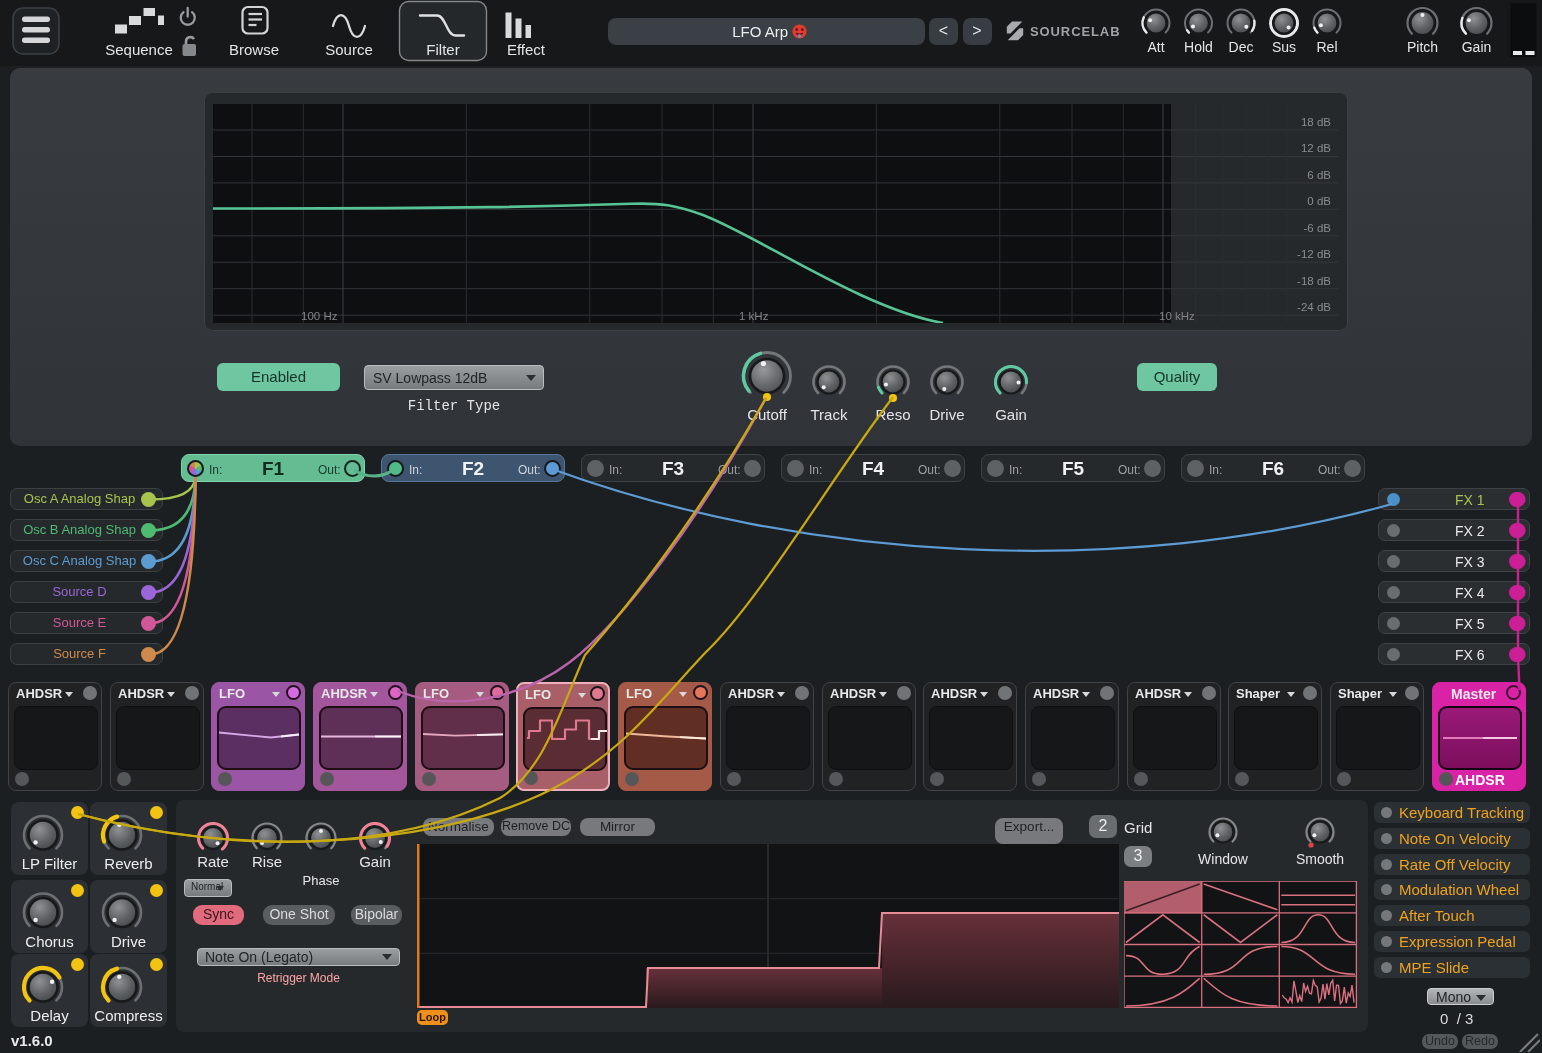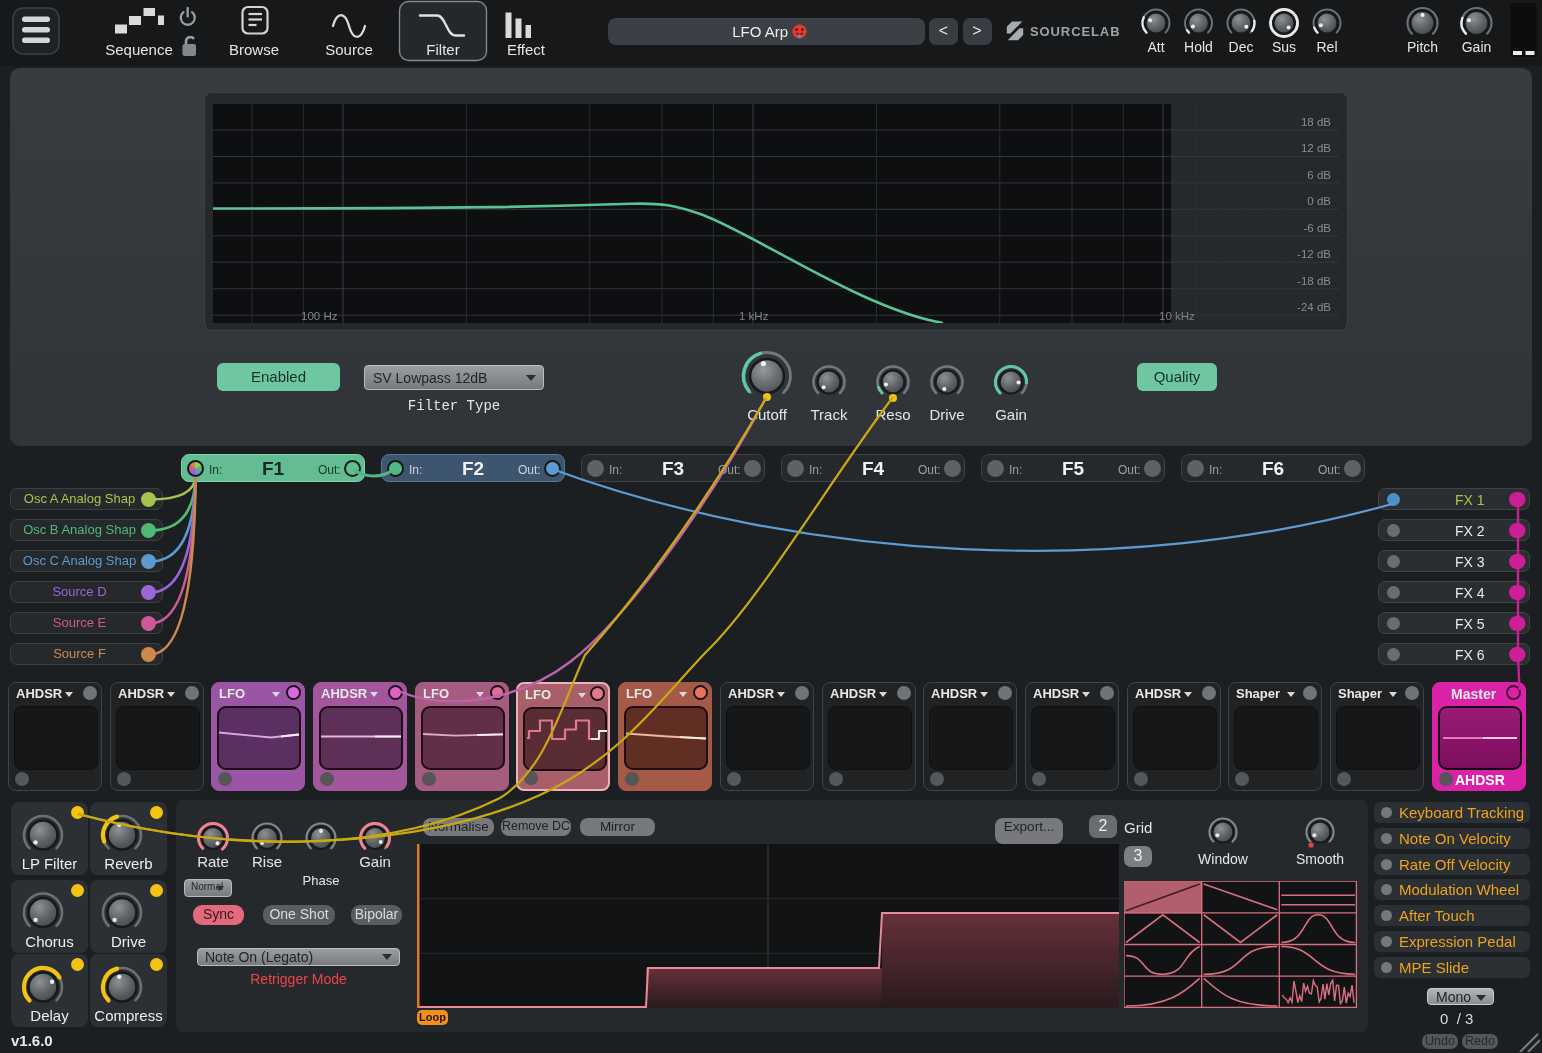--- a/index.html
+++ b/index.html
@@ -520,21 +520,21 @@
         <span style="position:absolute;left:6px;top:1px;">Normal</span>
         <span class="tri" style="margin-top:-2px;border-left-width:4px;border-right-width:4px;border-top-width:5px;"></span>
       </div>
 <div class="abs" style="left:17px;top:105px;width:51px;height:20px;background:#e26a7d;border-radius:9px;color:#33161b;font-size:14px;text-align:center;line-height:19px;">Sync</div>
 <div class="abs" style="left:87px;top:105px;width:72px;height:20px;background:#595d60;border-radius:9px;color:#d8dadb;font-size:14px;text-align:center;line-height:19px;">One Shot</div>
 <div class="abs" style="left:175px;top:105px;width:51px;height:20px;background:#595d60;border-radius:9px;color:#d8dadb;font-size:14px;text-align:center;line-height:19px;">Bipolar</div>
 <div class="dd" style="left:21px;top:148px;width:203px;height:18px;font-size:14px;">
         <span style="position:absolute;left:7px;top:0px;">Note On (Legato)</span>
         <span class="tri"></span>
       </div>
-<div class="abs" style="left:21px;top:171px;width:203px;text-align:center;font-size:14px;color:#ef4444;">Retrigger Mode</div>
+<div class="abs" style="left:21px;top:171px;width:203px;text-align:center;font-size:12px;color:#fca5a5;">Retrigger Mode</div>
 <div class="abs" style="left:247px;top:18px;width:71px;height:18px;background:#77797c;border-radius:8px;color:#1e2123;font-size:13.5px;text-align:center;line-height:17px;">Normalise</div>
 <div class="abs" style="left:325px;top:18px;width:70px;height:18px;background:#77797c;border-radius:8px;color:#1e2123;font-size:12.5px;text-align:center;line-height:17px;">Remove DC</div>
 <div class="abs" style="left:404px;top:18px;width:75px;height:18px;background:#77797c;border-radius:8px;color:#1e2123;font-size:13.5px;text-align:center;line-height:17px;">Mirror</div>
 <div class="abs" style="left:819px;top:18px;width:68px;height:26px;background:#77797c;border-radius:8px;color:#1e2123;font-size:13.5px;text-align:center;line-height:17px;">Export...</div>
 <div class="gbtn" style="left:913px;top:15px;width:28px;height:23px;line-height:22px;font-size:16px;background:#6a6d70;color:#eceded;">2</div>
 <div class="abs" style="left:948px;top:19px;font-size:15px;color:#e4e5e6;">Grid</div>
 <div class="gbtn" style="left:948px;top:46px;width:28px;height:21px;line-height:20px;font-size:16px;background:#7c7f82;color:#eceded;">3</div>
 <div id="wavedisp">
 <svg class="ol" width="702" height="164" style="left:0;top:0">
 <line x1="351" y1="0" x2="351" y2="164" stroke="#35383a" stroke-width="1.2"></line>

